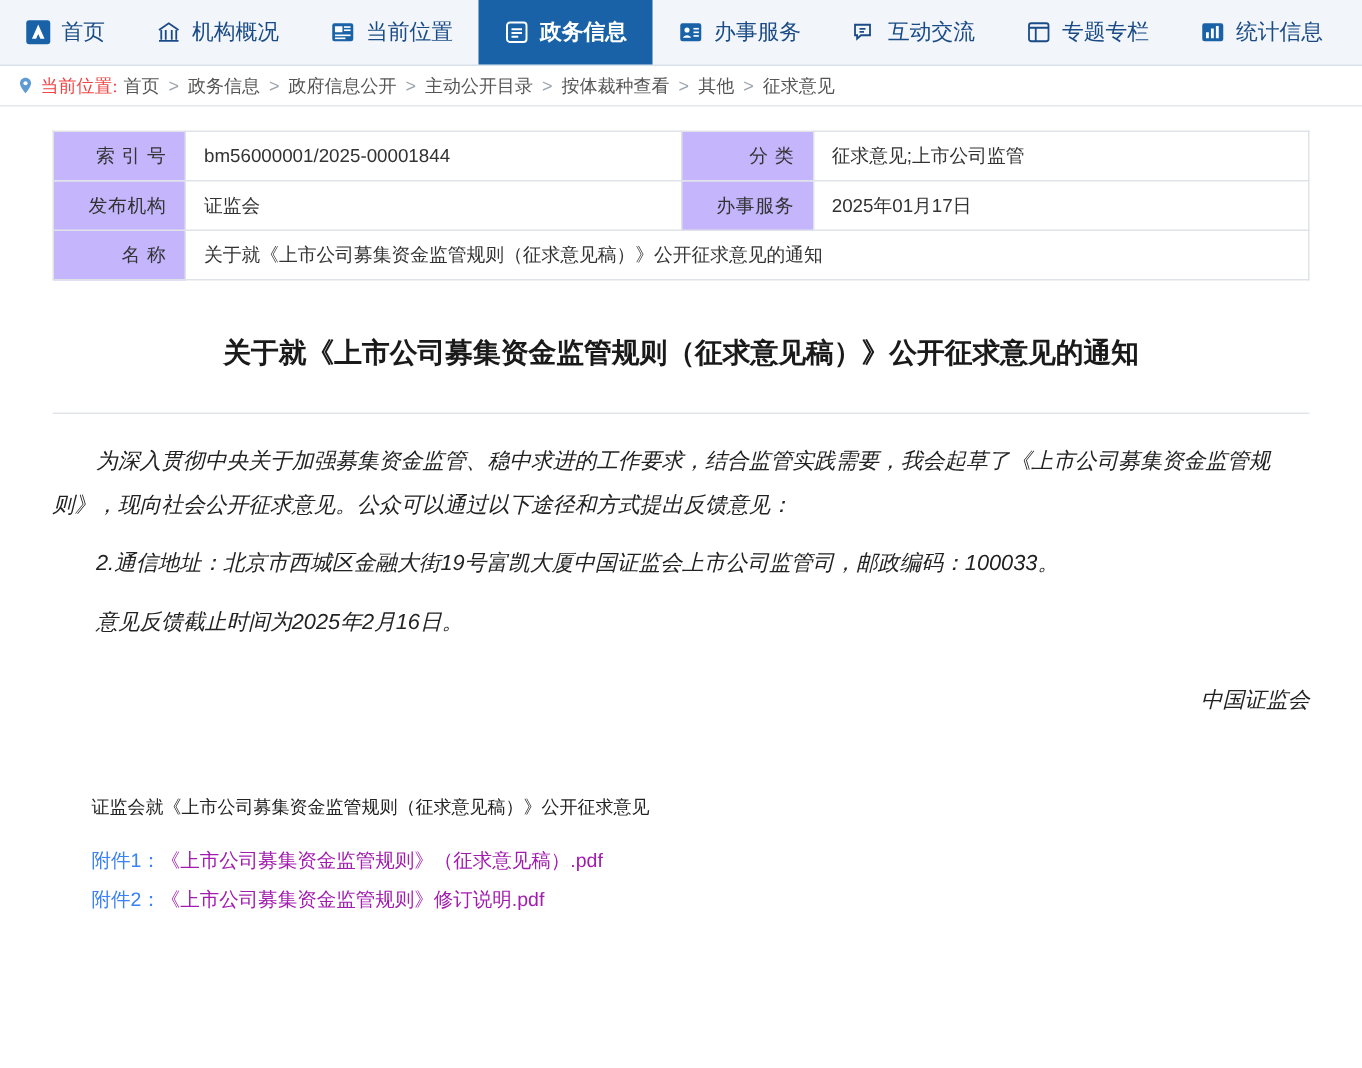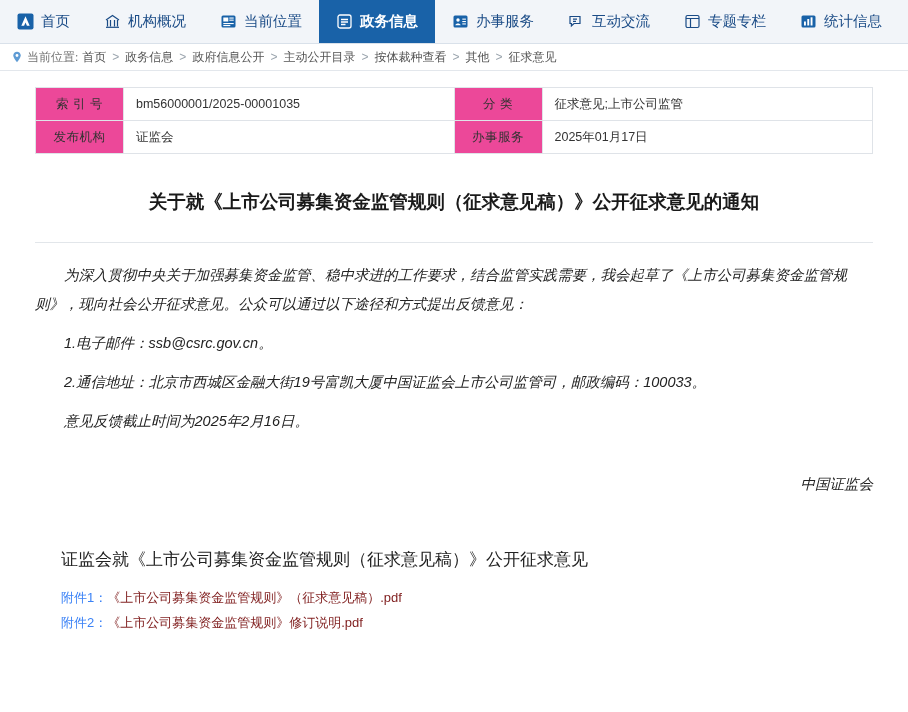--- a/index.html
+++ b/index.html
@@ -48,21 +48,21 @@
     gap: 4px;
     padding: 0 10px;
     font-size: 12px;
     color: #555;
     background: #fff;
     border-bottom: 1px solid #e3e7ec;
   }
   .breadcrumb .pin { width: 13px; height: 13px; display: inline-flex; align-items: center; justify-content: center; }
   .breadcrumb .sep { color: #9aa4ad; margin: 0 2px; }
   .breadcrumb .crumb { color: #555; cursor: pointer; }
-  .breadcrumb .label { color: #737373; font-family: Liberation Serif, serif; }
+  .breadcrumb .label { color: #ef4444; font-family: Liberation Serif, serif; }
 
   
   .page {
     padding: 16px 35px 0 35px;
   }
 
   
   table.meta {
     width: 838px;
     border-collapse: collapse;
@@ -71,23 +71,23 @@
     margin: 0 auto;
   }
   table.meta td {
     border: 1px solid #dfe3e8;
     height: 33px;
     padding: 4px 12px;
     vertical-align: middle;
     color: #333;
   }
   table.meta td.key {
-    background: #ec4899;
+    background: #c4b5fd;
     width: 88px;
-    text-align: center;
+    text-align: right;
     color: #333;
     letter-spacing: 0.5px;
   }
   table.meta td.val { background: #fff; }
   .sp4 { letter-spacing: 4px; padding-left: 4px; }
   .sp2 { letter-spacing: 2px; }
 
   
   .doc-title {
     margin: 34px auto 0 auto;
@@ -108,39 +108,39 @@
   .article {
     width: 838px;
     margin: 0 auto;
     padding-top: 18px;
     font-size: 14.5px;
     line-height: 2.05;
     color: #222;
   }
   .article p { margin: 0 0 9px 0; font-style: italic; }
   .article p.indent { text-indent: 2em; }
-  .sign { text-align: right; margin-top: 34px; }
+  .sign { text-align: right; margin-top: 22px; }
   .sign p { margin: 0 0 12px 0; }
 
   .tail {
     width: 838px;
     margin: 48px auto 0 auto;
-    font-size: 17px;
+    font-size: 12px;
     color: #222;
     padding-left: 26px;
   }
   .attach {
     width: 838px;
     margin: 14px auto 0 auto;
     font-size: 13px;
     padding-left: 26px;
     line-height: 1.95;
   }
   .attach a {
-    color: #7f1d1d;
+    color: #a21caf;
     text-decoration: none;
     cursor: pointer;
   }
   .attach .lbl { color: #3b82f6; }
 </style>
 </head>
 <body>
 
 <div class="navbar">
 
@@ -258,39 +258,42 @@
   <span class="sep">&gt;</span>
   <span class="crumb">征求意见</span>
 </div>
 
 <div class="page">
 
   <table class="meta">
     <tbody>
         <tr>
       <td class="key sp2">索 引 号</td>
-      <td class="val">bm56000001/2025-00001035</td>
+      <td class="val">bm56000001/2025-00001844</td>
       <td class="key sp4">分  类</td>
       <td class="val">征求意见;上市公司监管</td>
     </tr>
     <tr>
       <td class="key">发布机构</td>
       <td class="val">证监会</td>
       <td class="key">办事服务</td>
       <td class="val">2025年01月17日</td>
     </tr>
+    <tr>
+      <td class="key">名    称</td>
+      <td class="val" colspan="3">关于就《上市公司募集资金监管规则（征求意见稿）》公开征求意见的通知</td>
+    </tr>
   </tbody>
     </table>
 
   <div class="doc-title">关于就《上市公司募集资金监管规则（征求意见稿）》公开征求意见的通知</div>
   <div class="rule"></div>
 
   <div class="article">
     <p class="indent">为深入贯彻中央关于加强募集资金监管、稳中求进的工作要求，结合监管实践需要，我会起草了《上市公司募集资金监管规则》，现向社会公开征求意见。公众可以通过以下途径和方式提出反馈意见：</p>
-    <p class="indent">1.电子邮件：ssb@csrc.gov.cn。</p>
     <p class="indent">2.通信地址：北京市西城区金融大街19号富凯大厦中国证监会上市公司监管司，邮政编码：100033。</p>
     <p class="indent">意见反馈截止时间为2025年2月16日。</p>
 
     <div class="sign">
       <p>中国证监会</p>
     </div>
   </div>
 
   <div class="tail">证监会就《上市公司募集资金监管规则（征求意见稿）》公开征求意见</div>
 

